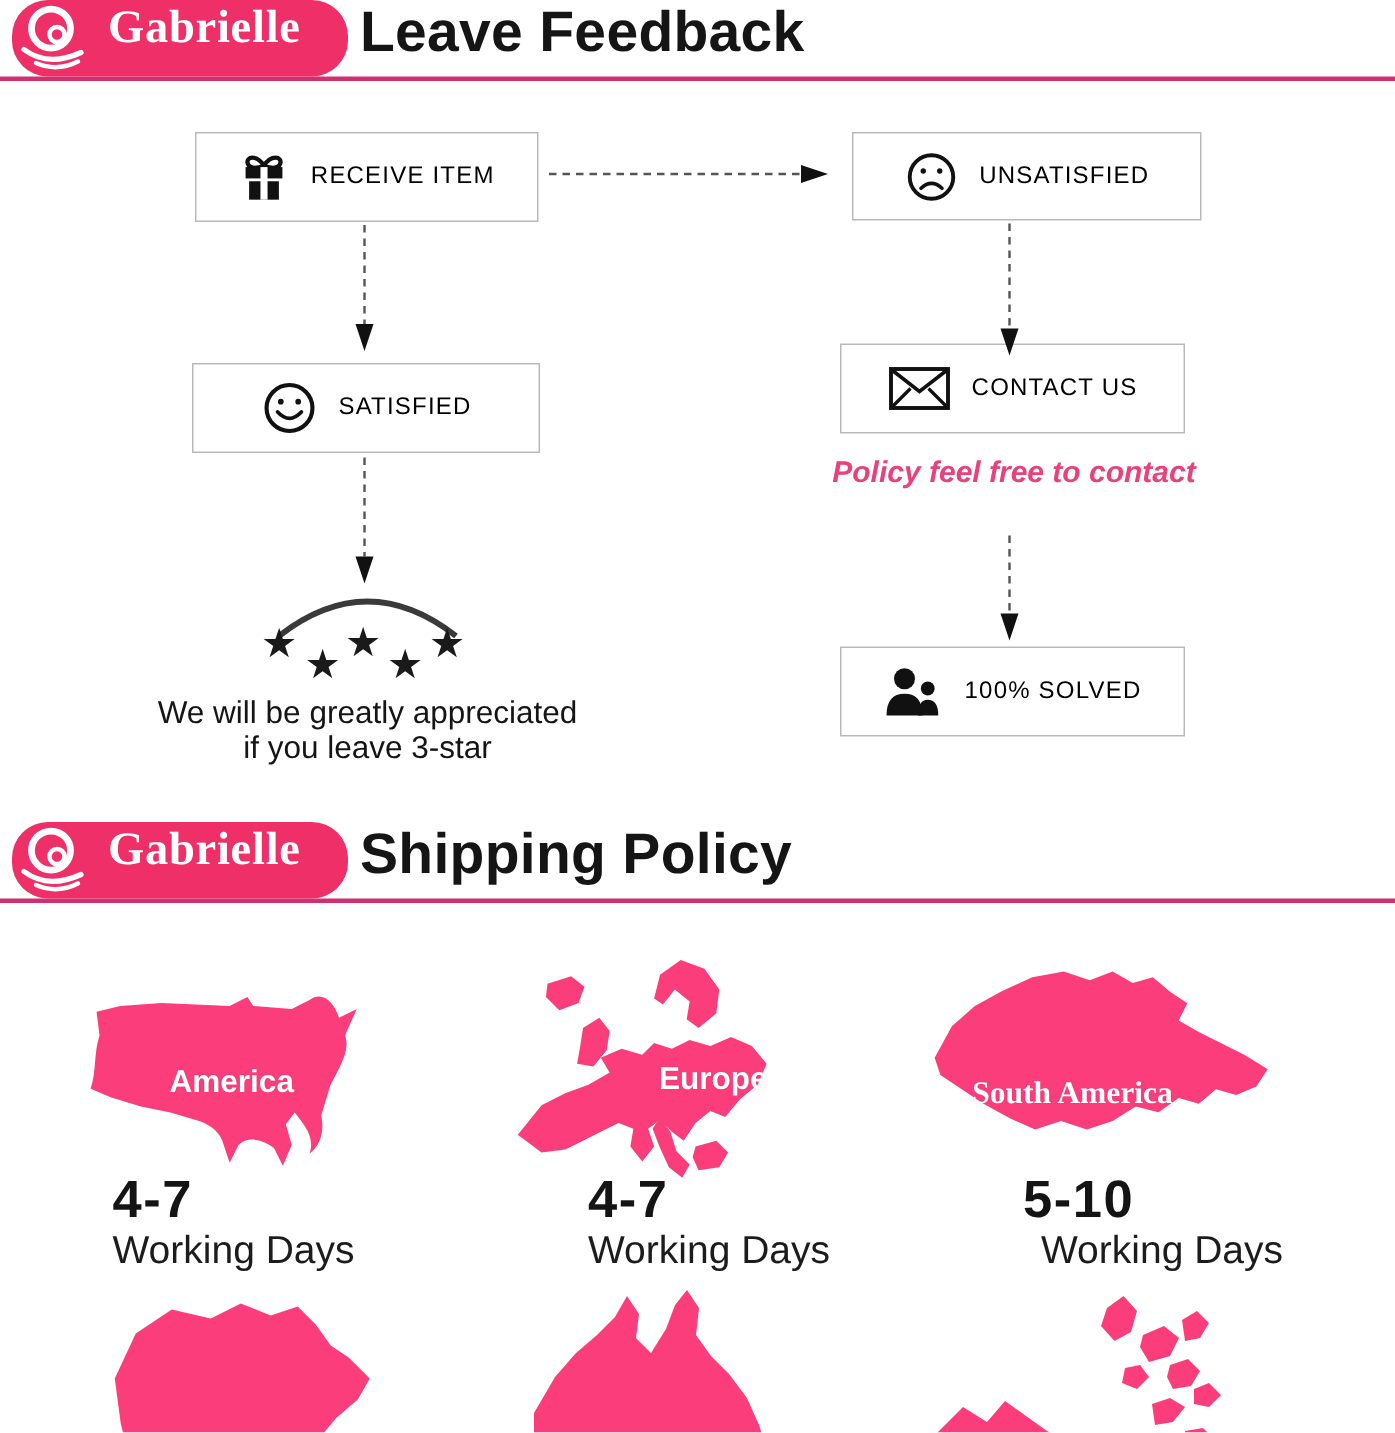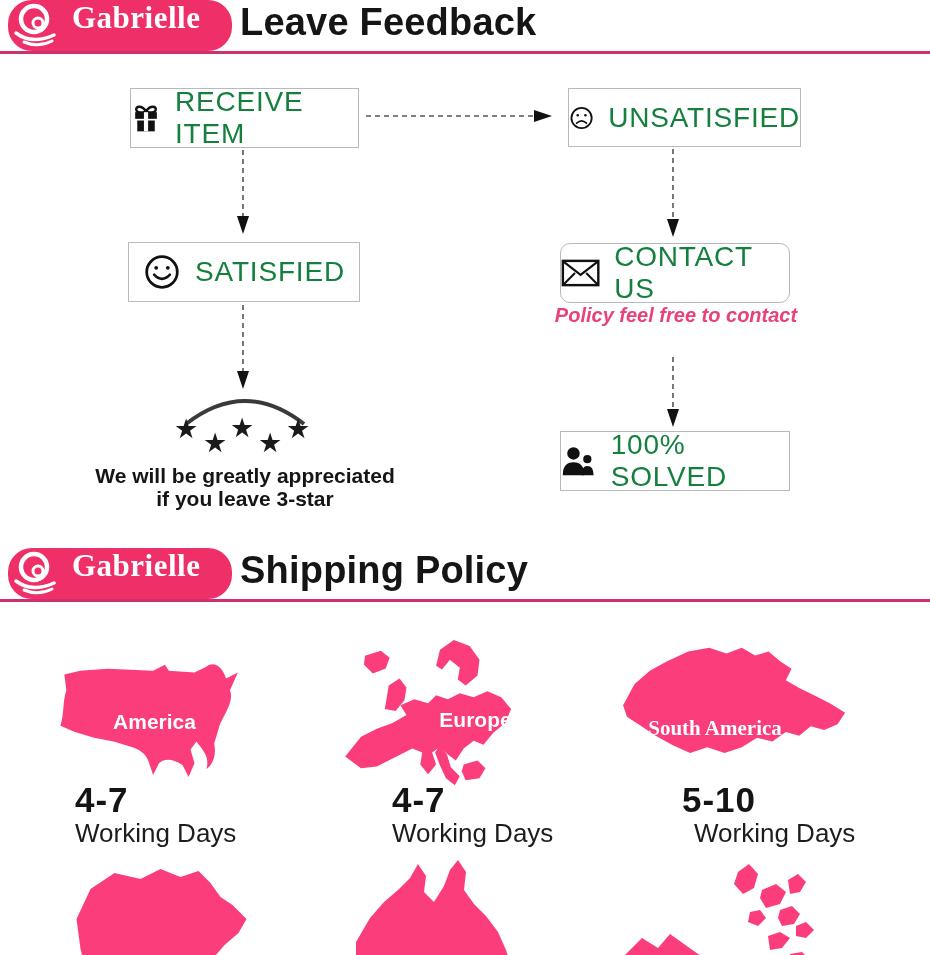--- a/index.html
+++ b/index.html
@@ -12,27 +12,27 @@
   .badge{position:absolute;left:8px;top:0;width:224px;height:51px;background:#ee2f68;
          border-radius:24px;display:flex;align-items:flex-start;z-index:2;}
   .badge-text{color:#fff;font-family:"Liberation Serif",serif;font-weight:700;
               font-size:31px;letter-spacing:.5px;margin-left:2px;}
   .section-title{position:absolute;left:240px;top:1px;font-size:38px;font-weight:800;
                  color:#151515;letter-spacing:.2px;z-index:2;}
 
   
   .flowbox{position:absolute;background:#fff;border:1px solid #b9b9b9;
            display:flex;align-items:center;justify-content:center;gap:14px;}
-  .flow-label{font-size:28px;color:#15803d;letter-spacing:.8px;}
+  .flow-label{font-size:16px;color:#000000;letter-spacing:.8px;}
   .arrow{position:absolute;overflow:visible;}
 
   .note-pink{position:absolute;text-align:center;color:#e8417b;font-weight:700;
              font-style:italic;font-size:20px;line-height:24px;}
   .star{position:absolute;font-size:27px;color:#1a1a1a;line-height:1;}
-  .note-black{position:absolute;text-align:center;font-weight:700;font-size:21px;
+  .note-black{position:absolute;text-align:center;font-weight:400;font-size:21px;
               line-height:23px;color:#151515;}
 
   
   .mapshape{position:absolute;}
   .map-label{position:absolute;color:#fff;font-weight:700;font-size:21px;
              text-align:center;text-shadow:0 0 1px rgba(0,0,0,.12);}
   .days{position:absolute;font-size:35px;font-weight:800;color:#141414;letter-spacing:1px;}
   .unit{position:absolute;font-size:26px;font-weight:400;color:#1c1c1c;}
 </style>
 </head>
@@ -77,21 +77,21 @@
   <div class="flowbox" style="left:128px;top:242px;width:230px;height:58px;">
     <svg width="38" height="38" viewBox="0 0 36 36">
       <circle cx="18" cy="18" r="14.5" fill="none" stroke="#111" stroke-width="2.6"></circle>
       <circle cx="12.5" cy="14" r="1.8" fill="#111"></circle>
       <circle cx="23.5" cy="14" r="1.8" fill="#111"></circle>
       <path d="M10.5,20.5 Q18,28.5 25.5,20.5" fill="none" stroke="#111" stroke-width="2.4" stroke-linecap="round"></path>
     </svg>
     <span class="flow-label">SATISFIED</span>
   </div>
 
-  <div class="flowbox" style="left:560px;top:243px;width:228px;height:58px;border-radius:10px;">
+  <div class="flowbox" style="left:560px;top:229px;width:228px;height:58px;">
     <svg width="42" height="30" viewBox="0 0 42 30">
       <rect x="2" y="2" width="38" height="26" fill="none" stroke="#111" stroke-width="2.6"></rect>
       <path d="M3,3 L21,17 L39,3" fill="none" stroke="#111" stroke-width="2.4"></path>
       <path d="M3,27 L15,15 M39,27 L27,15" fill="none" stroke="#111" stroke-width="2.2"></path>
     </svg>
     <span class="flow-label">CONTACT US</span>
   </div>
 
   <div class="flowbox" style="left:560px;top:431px;width:228px;height:58px;">
     <svg width="40" height="36" viewBox="0 0 40 36">

